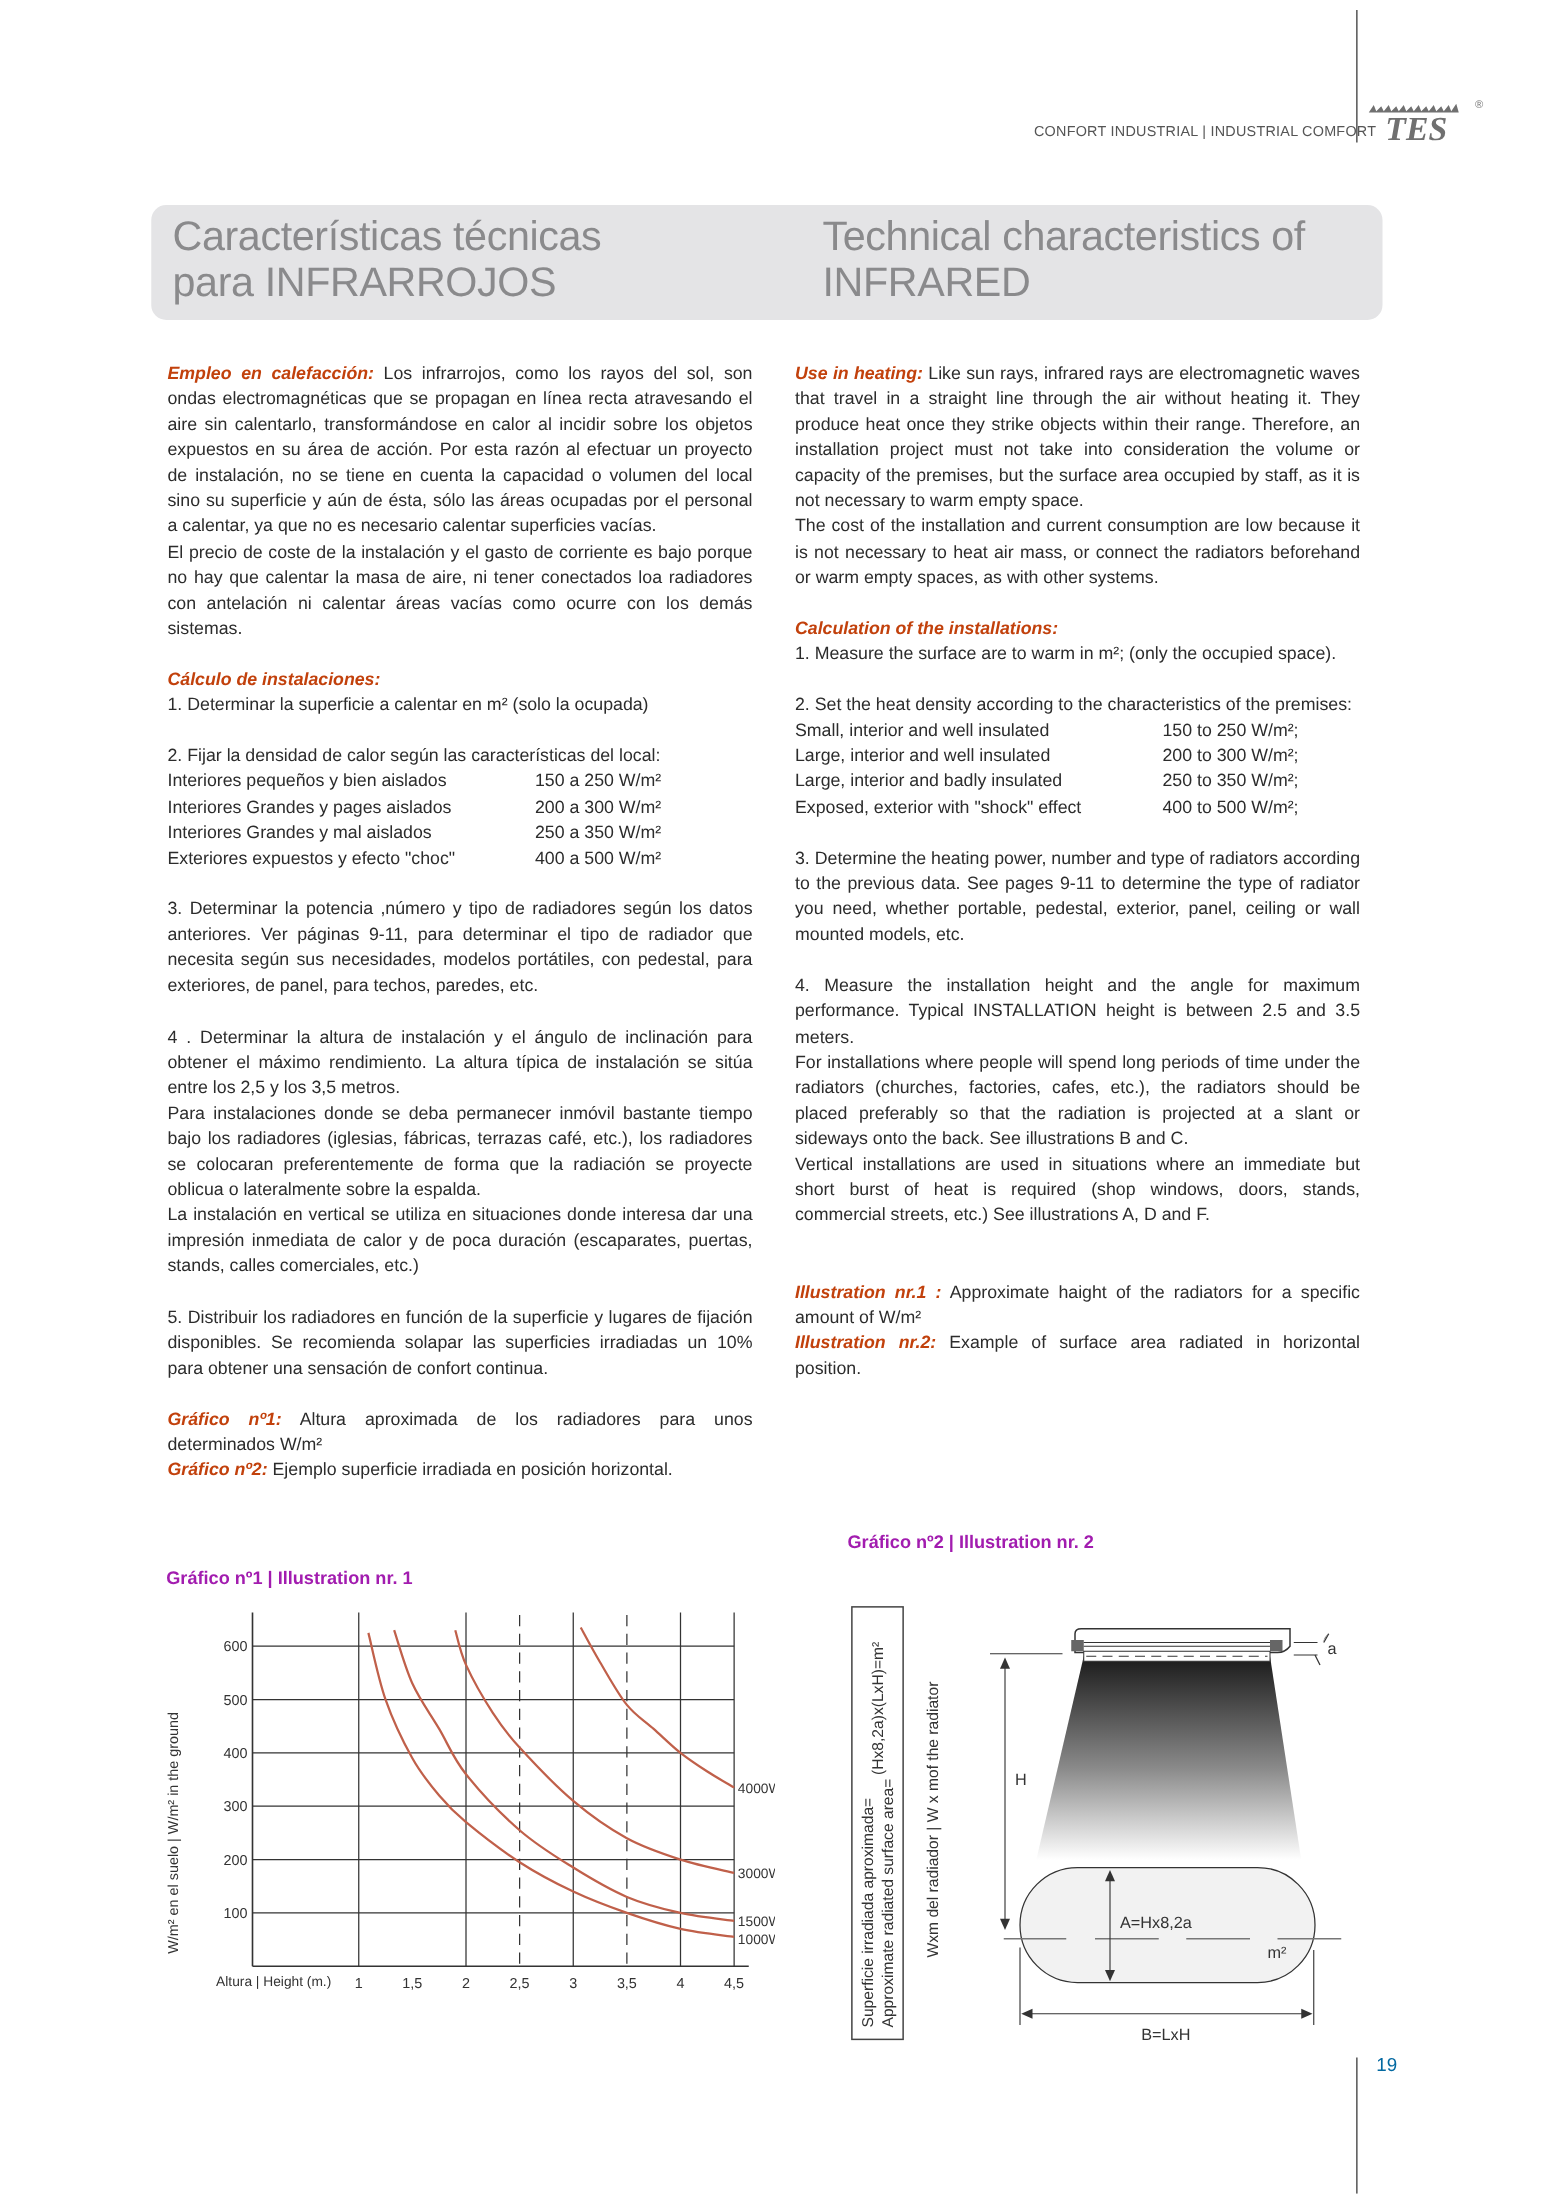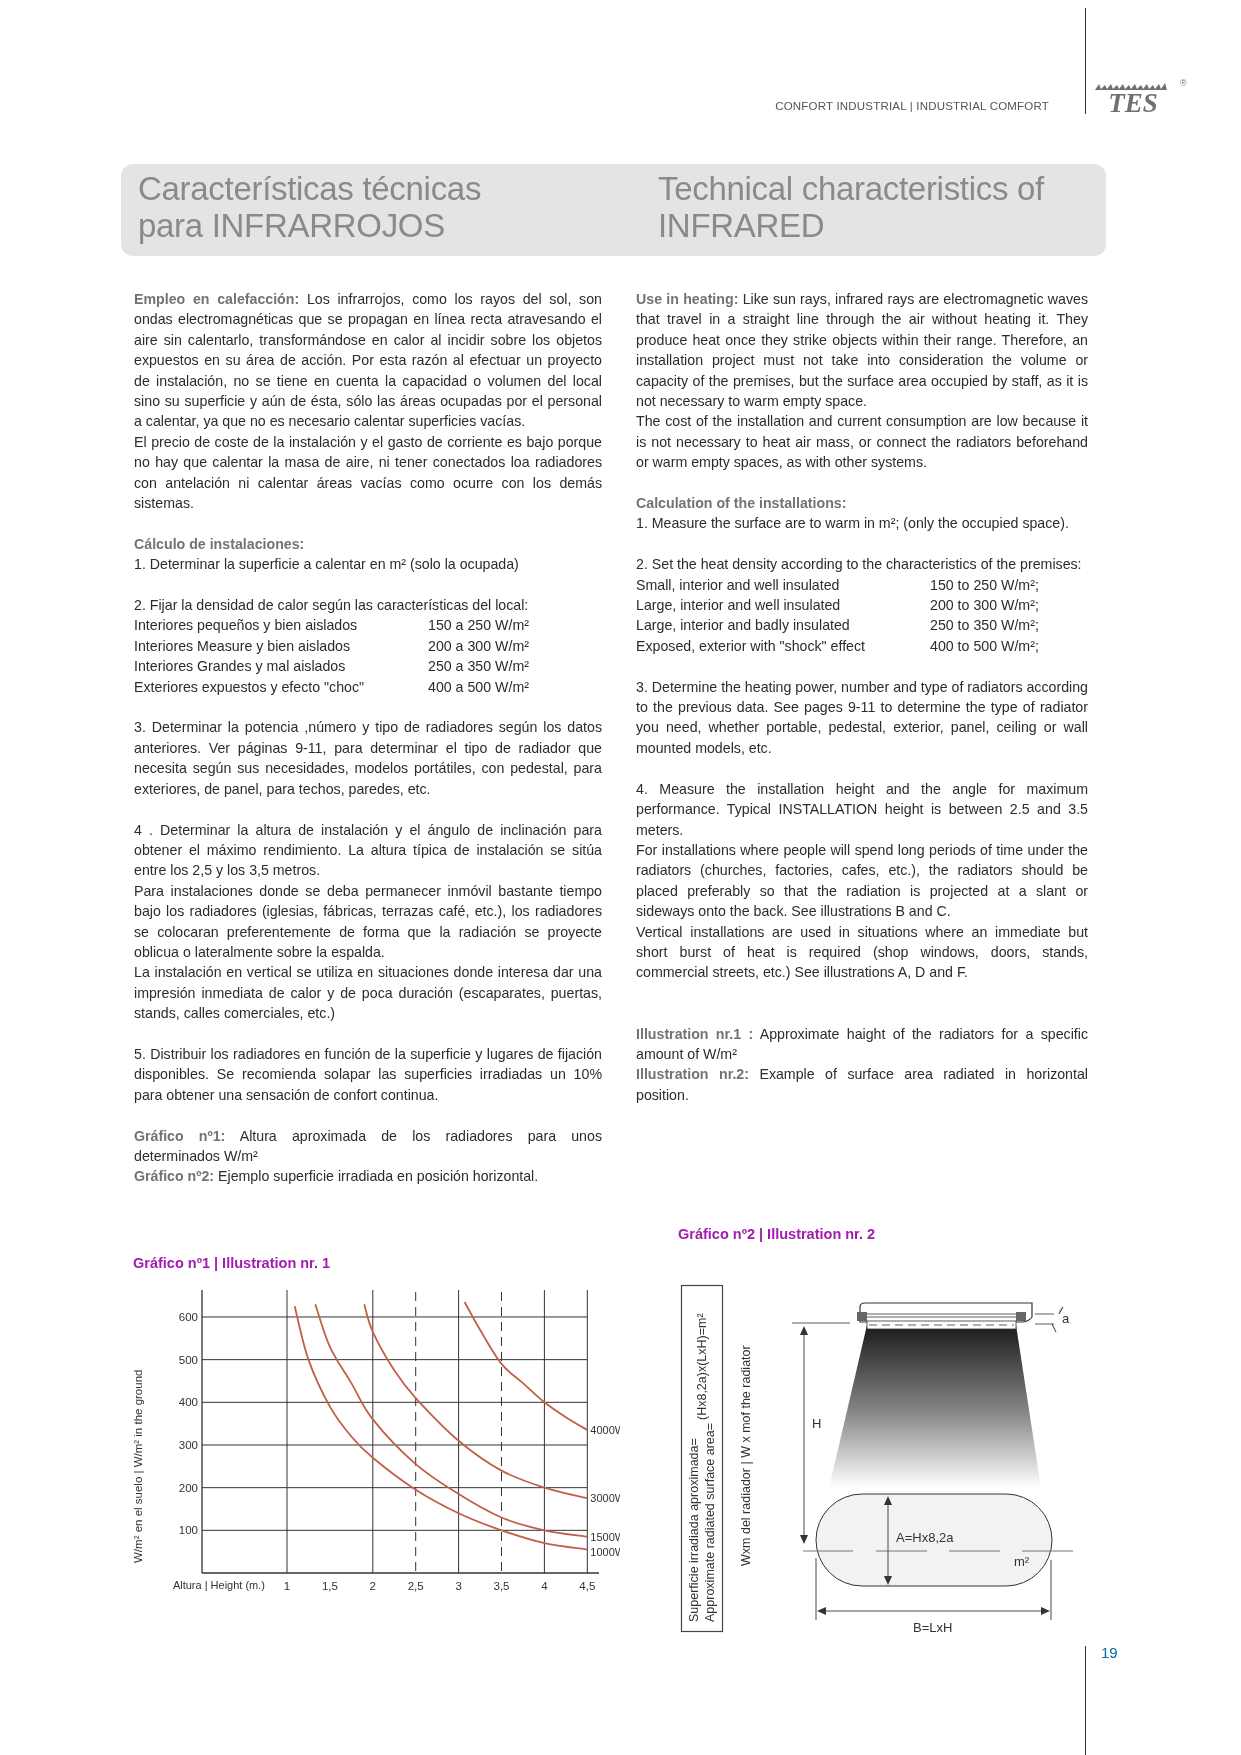--- a/index.html
+++ b/index.html
@@ -1,36 +1,36 @@
 <!DOCTYPE html>
 <html><head>
 <meta charset="utf-8">
 <style>
   html, body { margin: 0; padding: 0; background: #ffffff; }
   body { width: 1241px; height: 1755px; position: relative; overflow: hidden;
          font-family: "Liberation Sans", sans-serif; color: #2a2a2a; }
   .abs { position: absolute; }
   .vrule-top { left: 1085px; top: 8px; width: 1px; height: 106px; background: #333; }
   .vrule-bottom { left: 1085px; top: 1646px; width: 1px; height: 109px; background: #333; }
-  .header-tag { left: 676px; top: 100px; width: 373px; text-align: right; font-size: 11.5px;
+  .header-tag { left: 728px; top: 100px; width: 373px; text-align: right; font-size: 11.5px;
                 color: #555; letter-spacing: 0.2px; }
   .logo { left: 1093px; top: 80px; width: 80px; height: 36px; }
   .logo-reg { left: 1180px; top: 78px; font-size: 9px; color: #777; }
   .title-box { left: 121px; top: 164px; width: 985px; height: 92px; background: #e4e4e6;
                border-radius: 12px; }
   .title { font-size: 33px; line-height: 37px; color: #8a8a8c; font-family: "Liberation Sans", sans-serif;
            font-stretch: condensed; letter-spacing: -0.3px; }
   .title-es { left: 138px; top: 170px; width: 430px; }
   .title-en { left: 658px; top: 170px; width: 440px; }
   .col { font-size: 14.2px; line-height: 20.4px; color: #2c2c2c; text-align: justify; }
   .col-es { left: 134px; top: 289px; width: 468px; }
   .col-en { left: 636px; top: 289px; width: 452px; }
   .col p { margin: 0; }
   .col .gap { height: 20.4px; }
-  .col b { font-weight: bold; color: #737373; }
+  .col b { font-weight: bold; color: #c2410c; font-style: italic; }
   .row { display: flex; }
   .row .k { flex: 0 0 auto; }
   .col-es .row .k { width: 294px; }
   .col-en .row .k { width: 294px; }
   .fig-title { font-size: 14.5px; font-weight: bold; color: #a21caf; }
   .fig1-title { left: 133px; top: 1255px; }
   .fig2-title { left: 678px; top: 1226px; }
   .chart { left: 120px; top: 1280px; }
   .fig2 { left: 660px; top: 1270px; }
   .page-num { left: 1101px; top: 1644px; font-size: 15px; color: #0369a1; }
@@ -62,21 +62,21 @@
   <div class="gap"></div>
   <p><b>Cálculo de instalaciones:</b></p>
   <p style="text-align:left">1.   Determinar la superficie a calentar en m² (solo la ocupada)</p>
   <div class="gap"></div>
   <p style="text-align:left">2.   Fijar la densidad de calor según las características del local:</p>
   <div class="row">
       <span class="k">Interiores pequeños y bien aislados</span>
       <span>150 a 250 W/m²</span>
     </div>
   <div class="row">
-      <span class="k">Interiores Measure y bien aislados</span>
+      <span class="k">Interiores Grandes y pages aislados</span>
       <span>200 a 300 W/m²</span>
     </div>
   <div class="row">
       <span class="k">Interiores Grandes y mal aislados</span>
       <span>250 a 350 W/m²</span>
     </div>
   <div class="row">
       <span class="k">Exteriores expuestos y efecto "choc"</span>
       <span>400  a 500 W/m²</span>
     </div>

